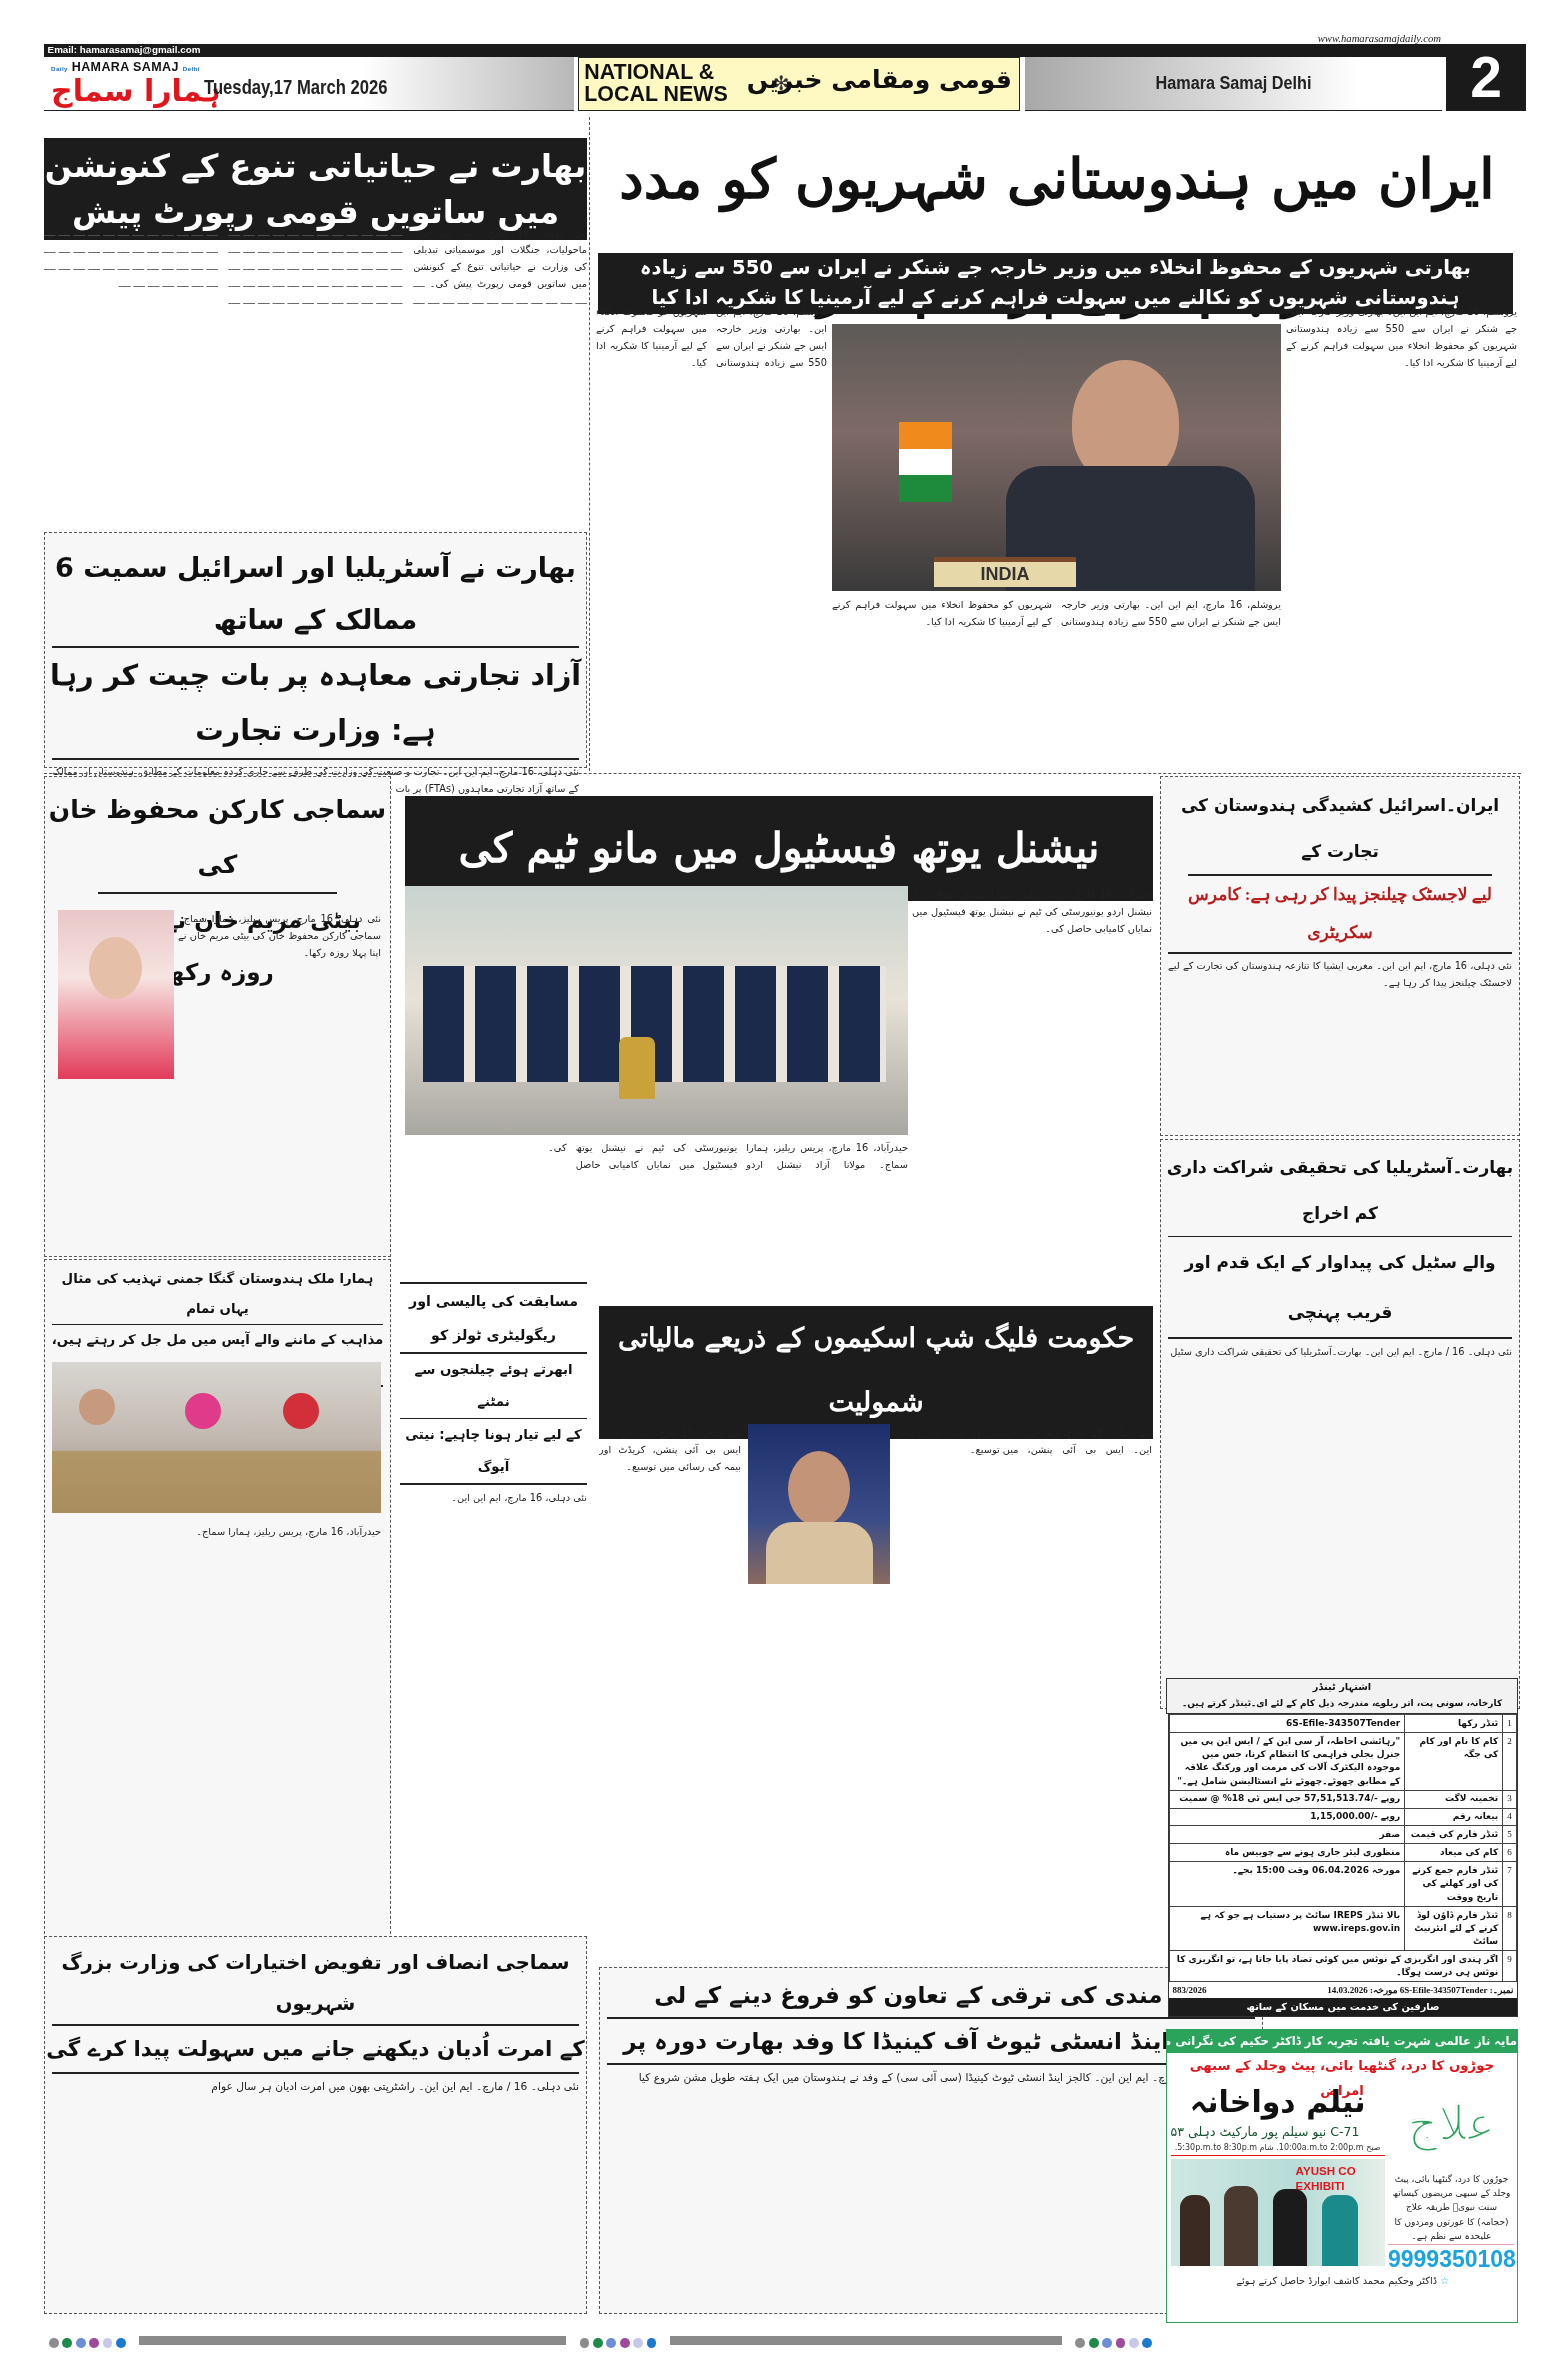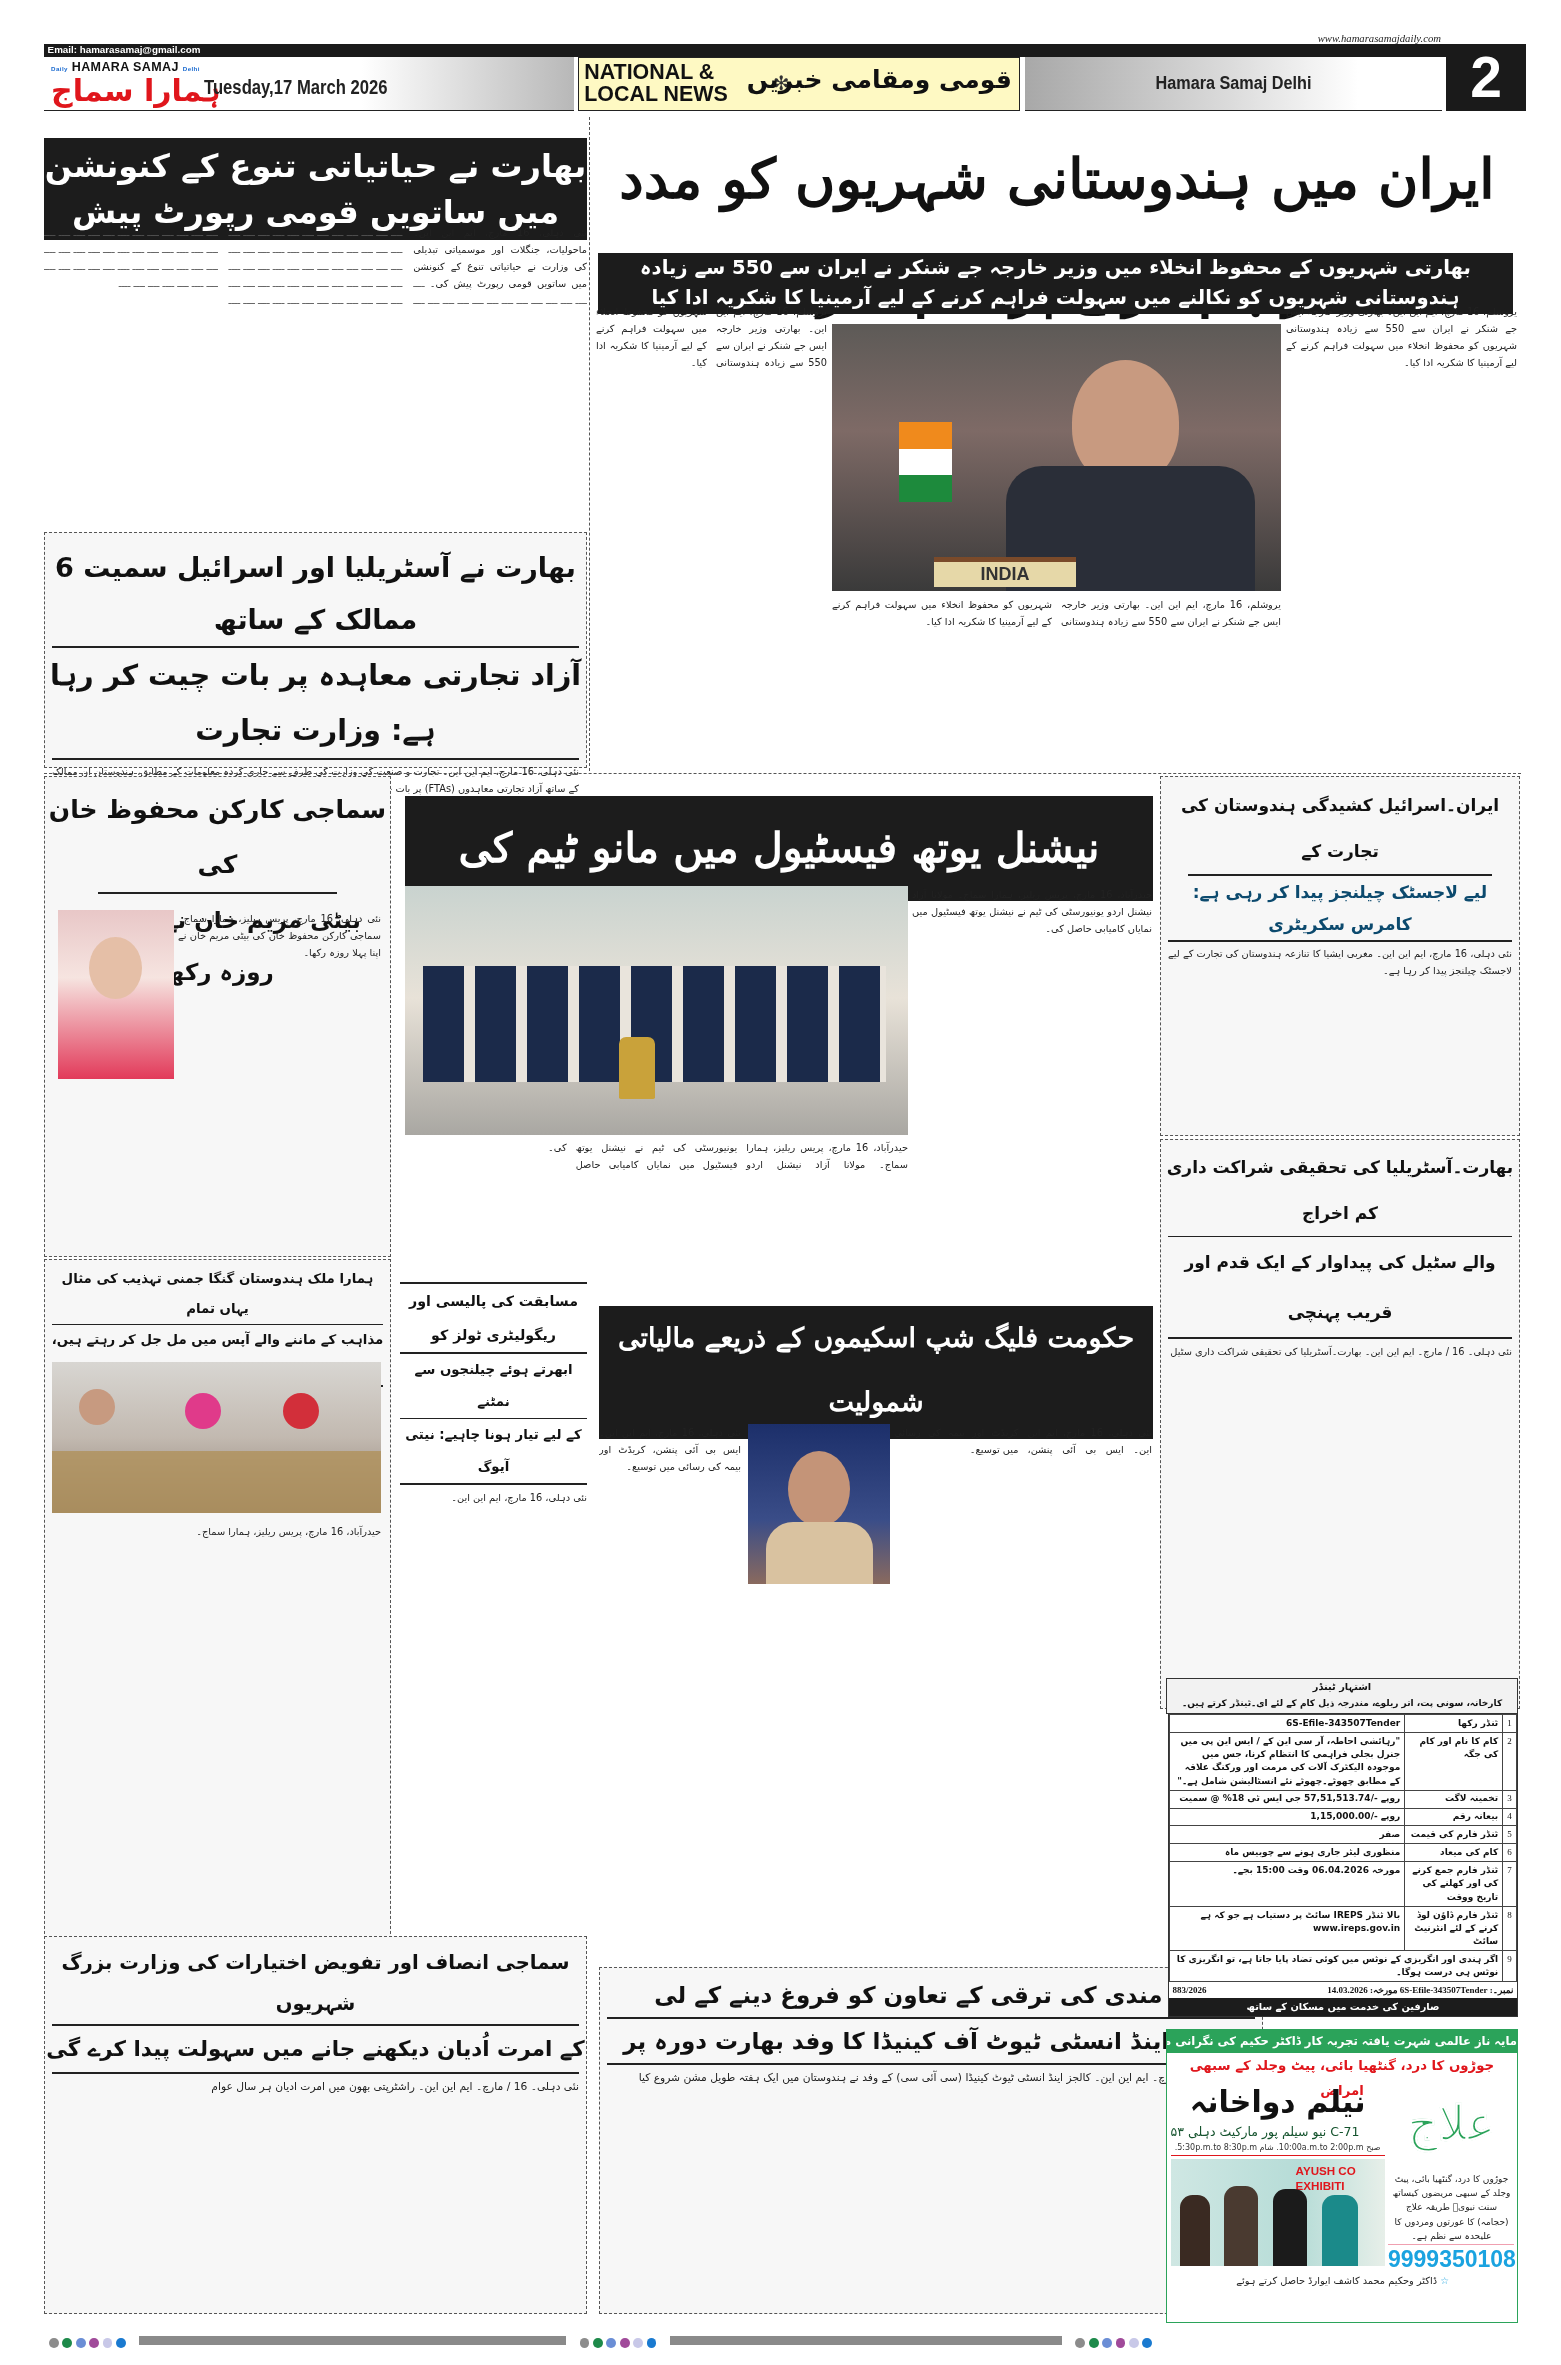--- a/index.html
+++ b/index.html
@@ -187,21 +187,21 @@
   <div class="hl-text" style="color:#111; font-size:23px; line-height:44px; margin-top:5.3px;">ہنر مندی کی ترقی کے تعاون کو فروغ دینے کے لی</div>
   <div class="rule" style="margin:0 7.1px;"></div>
   <div class="hl-text" style="color:#111; font-size:23px; line-height:44px;">کالجز اینڈ انسٹی ٹیوٹ آف کینیڈا کا وفد بھارت دورہ پر</div>
   <div class="rule" style="margin:0 7.1px;"></div>
   <div class="body-text" style="padding:3.6px 7.1px; height:240px; font-size:10.7px; line-height:19.6px;">نئی دہلی۔ 16 / مارچ۔ ایم این این۔ کالجز اینڈ انسٹی ٹیوٹ کینیڈا (سی آئی سی) کے وفد نے ہندوستان میں ایک ہفتہ طویل مشن شروع کیا</div>
 </div>
 
 <div class="abs boxed" style="left:1160px; top:776px; width:360px; height:360px;">
   <div class="hl-text" style="color:#111; font-size:17px; line-height:46px; margin-top:5.3px;">ایران۔اسرائیل کشیدگی ہندوستان کی تجارت کے</div>
   <div class="rule" style="margin:0 27px;"></div>
-  <div class="hl-text" style="color:#0c4a6e; font-size:17px; line-height:32px;">لیے لاجسٹک چیلنجز پیدا کر رہی ہے: کامرس سکریٹری</div>
+  <div class="hl-text" style="color:#b91c1c; font-size:17px; line-height:38px;font-family:Liberation Serif, serif;">لیے لاجسٹک چیلنجز پیدا کر رہی ہے: کامرس سکریٹری</div>
   <div class="rule" style="margin:0 7.1px;"></div>
   <div class="body-text" style="padding:3.6px 7.1px; height:249px;">نئی دہلی، 16 مارچ، ایم این این۔ مغربی ایشیا کا تنازعہ ہندوستان کی تجارت کے لیے لاجسٹک چیلنجز پیدا کر رہا ہے۔</div>
 </div>
 
 <div class="abs boxed" style="left:1160px; top:1139px; width:360px; height:570px;">
   <div class="hl-text" style="color:#111; font-size:17px; line-height:46px; margin-top:3.6px;">بھارت۔آسٹریلیا کی تحقیقی شراکت داری کم اخراج</div>
   <div class="rule" style="margin:0 7.1px;"></div>
   <div class="hl-text" style="color:#111; font-size:17px; line-height:50px;">والے سٹیل کی پیداوار کے ایک قدم اور قریب پہنچی</div>
   <div class="rule" style="margin:0 7.1px;"></div>
   <div class="body-text" style="padding:3.6px 7.1px; height:454px;">نئی دہلی۔ 16 / مارچ۔ ایم این این۔ بھارت۔آسٹریلیا کی تحقیقی شراکت داری سٹیل</div>

